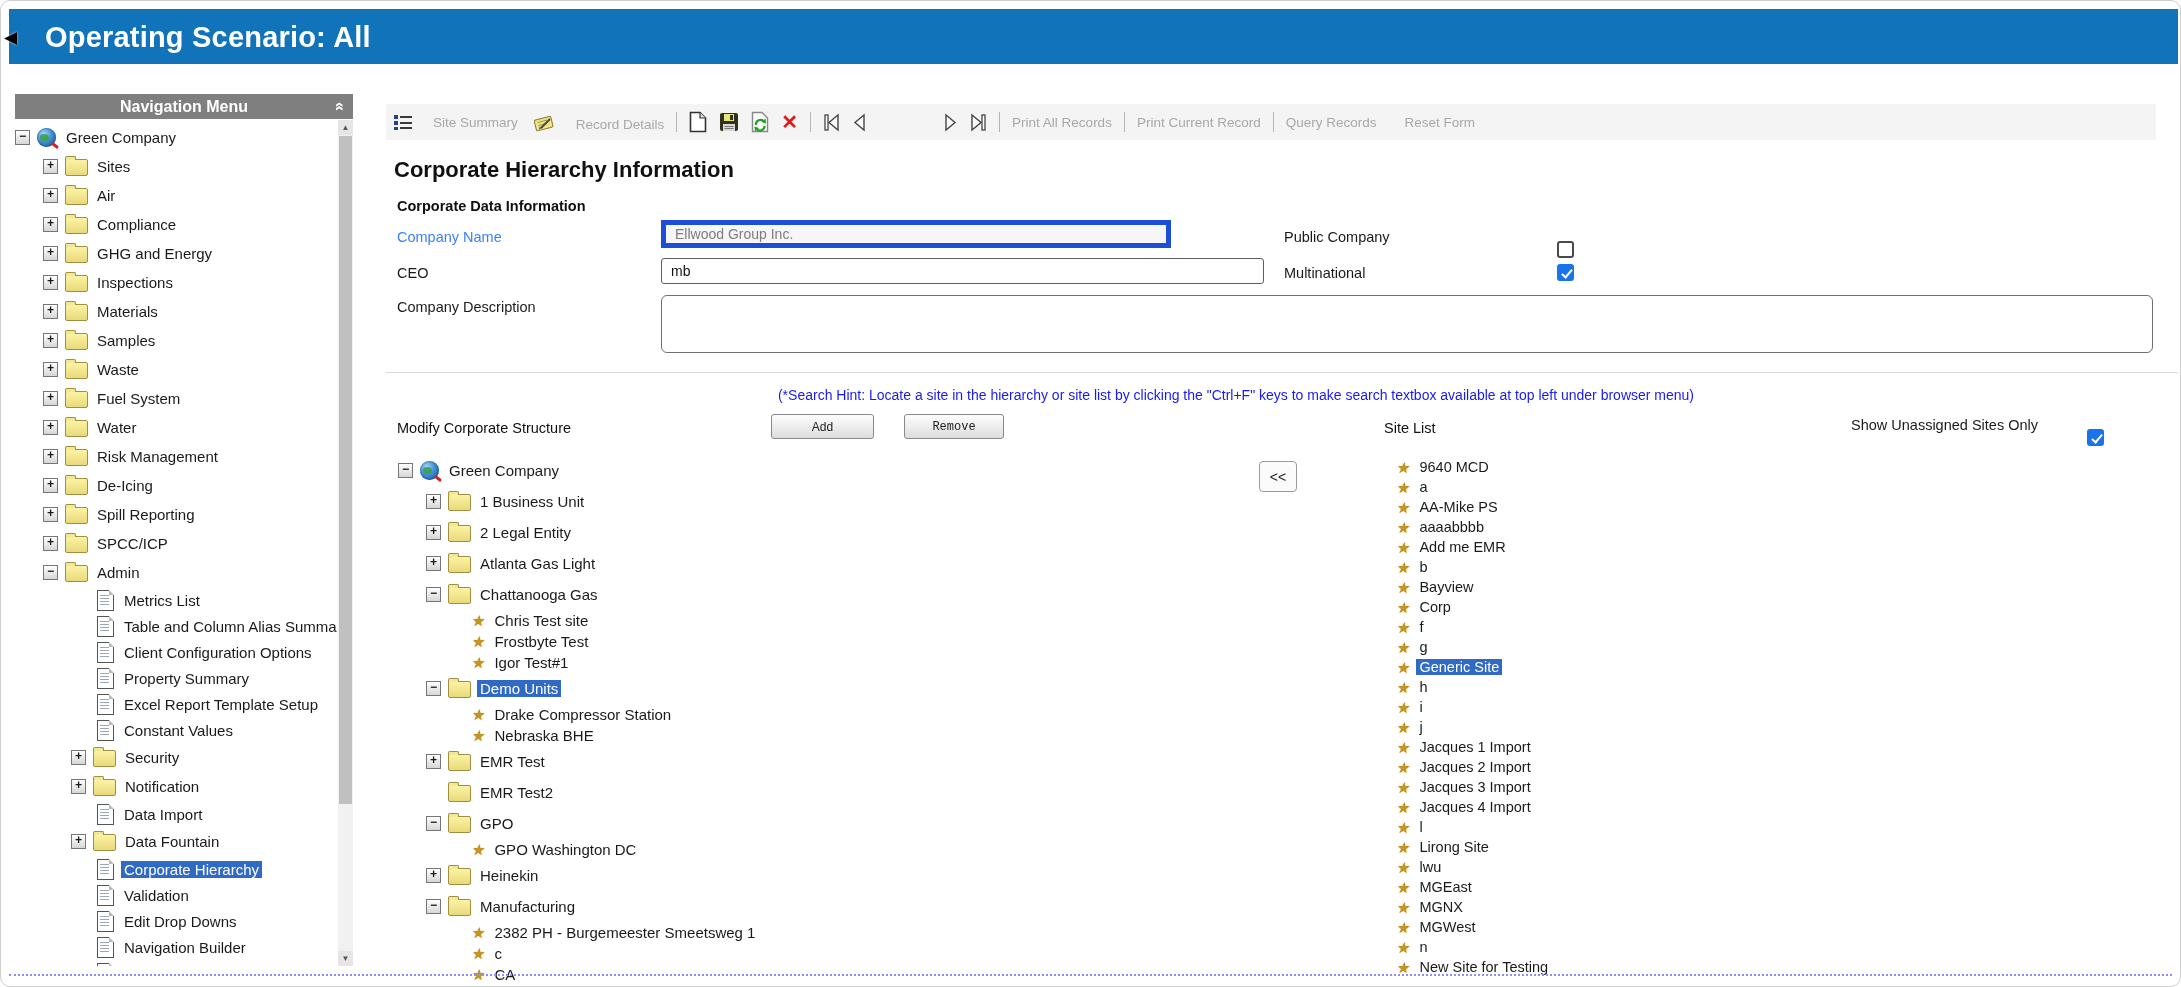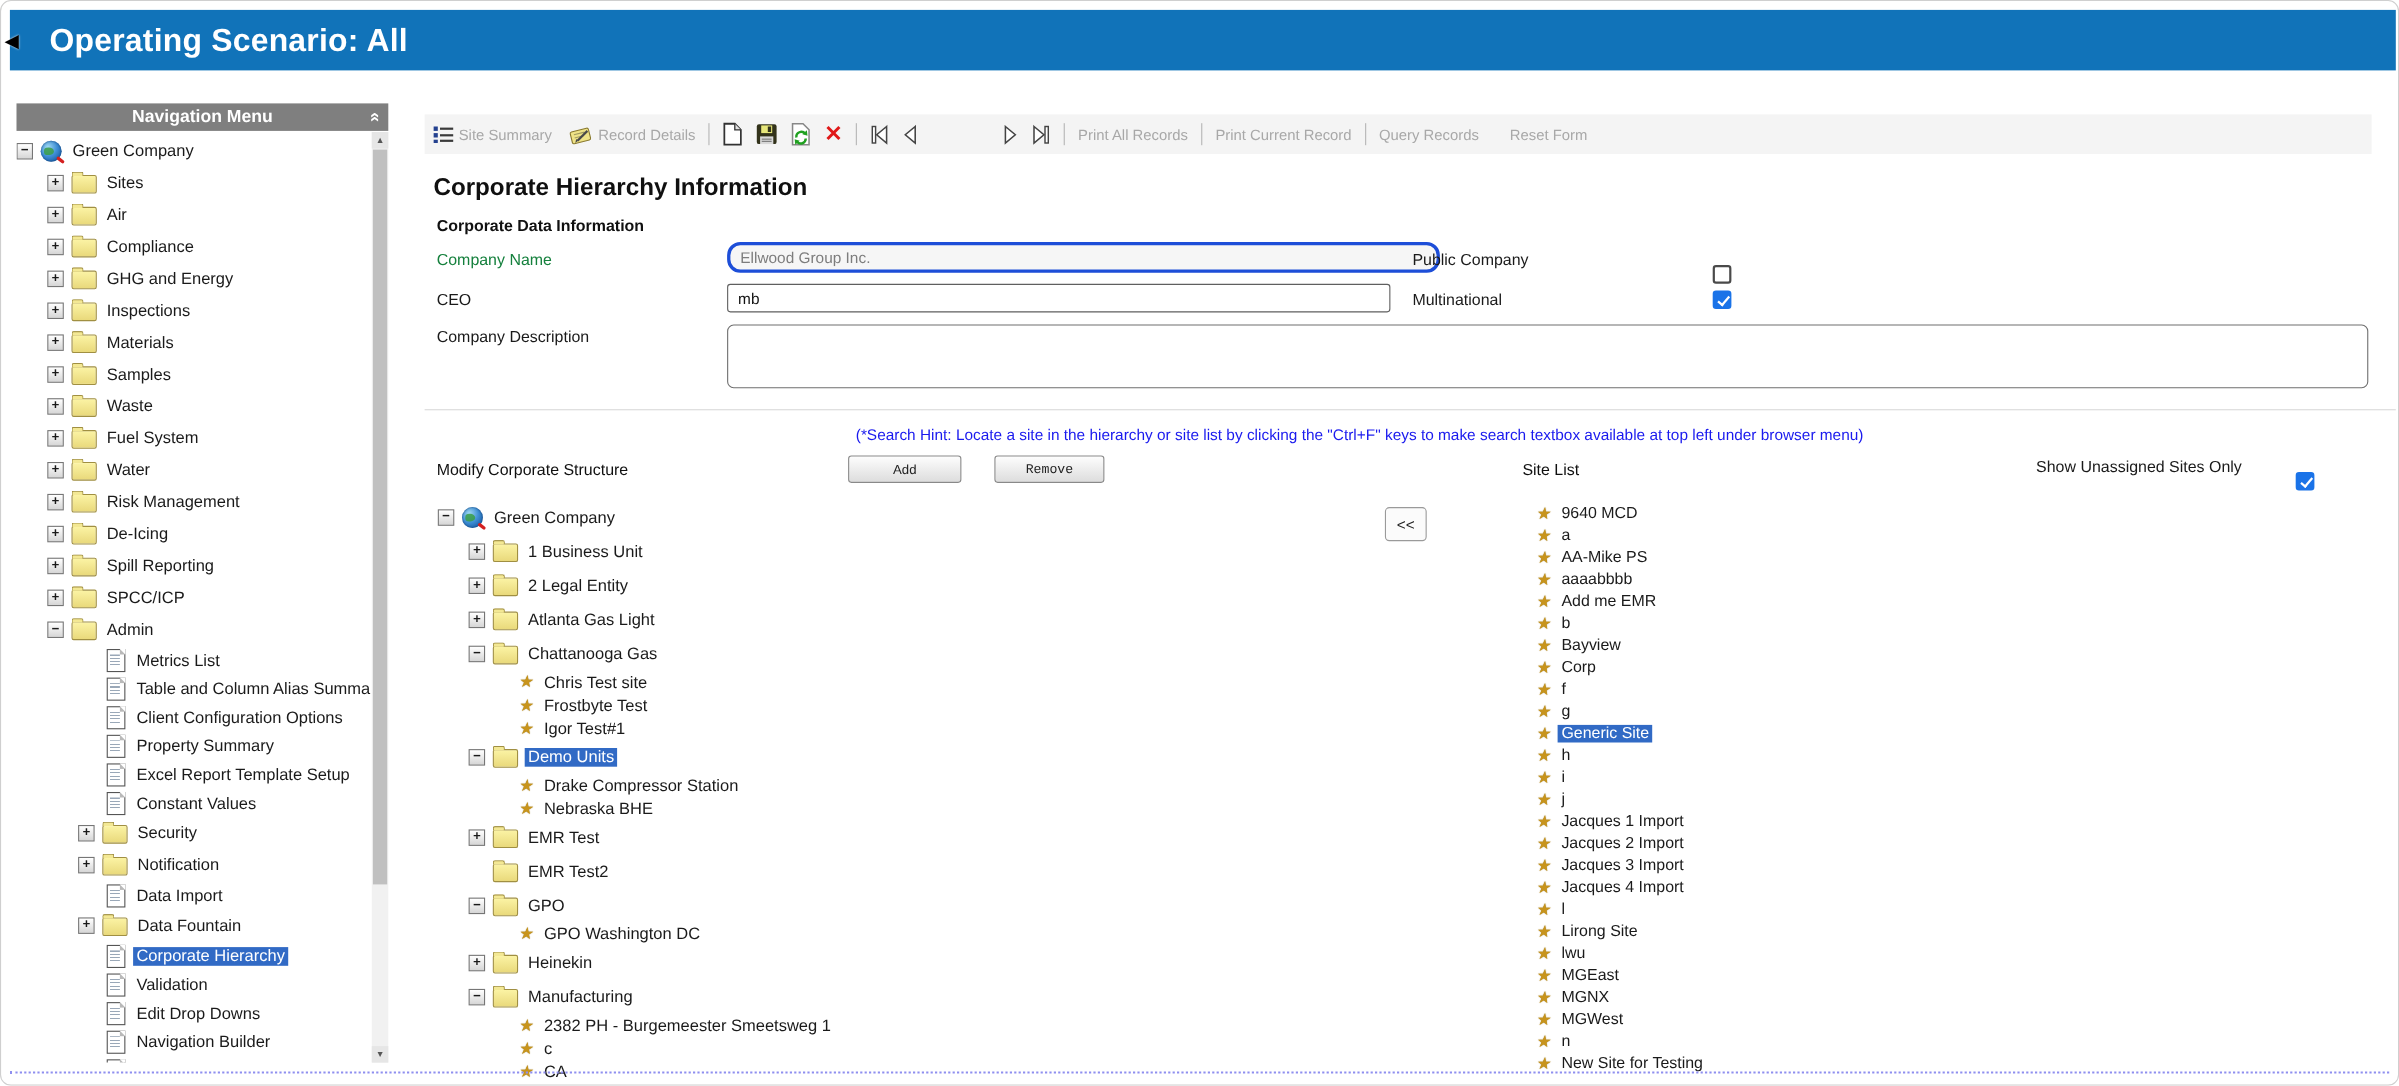--- a/index.html
+++ b/index.html
@@ -36,32 +36,32 @@
   .doc-ic::after{content:"";position:absolute;right:-1px;top:-1px;width:0;height:0;border-style:solid;border-width:0 5px 5px 0;border-color:transparent #fff #b9b9b9 transparent;}
   .globe-ic{width:19px;height:19px;border-radius:50%;background:radial-gradient(circle at 35% 30%,#9fd8f2 0%,#4090d6 45%,#1c5fa8 82%);position:relative;flex:none;margin-right:7px;box-shadow:inset 0 0 2px #0a3a70;}
   .globe-ic::before{content:"";position:absolute;left:3px;top:6px;width:9px;height:7px;background:#3a9e46;border-radius:45% 55% 50% 40%;opacity:.85;}
   .globe-ic::after{content:"";position:absolute;right:-3px;bottom:0px;width:8px;height:3px;background:#d42020;transform:rotate(38deg);border-radius:2px;}
   .star-ic{color:#c8941c;font-size:15px;line-height:15px;margin-right:6px;flex:none;text-shadow:0 0 1px #8a6a10;transform:skewX(-8deg);}
   .tlabel{font-size:15px;color:#1a1a1a;padding:0 3px;cursor:default;}
   .tlabel.sel{background:#316ac5;color:#fff;}
 
   
   .toolbar{position:absolute;left:385px;top:103px;width:1770px;height:36px;background:#f4f4f4;display:flex;align-items:center;padding:0 8px;box-sizing:border-box;color:#a8a8a8;font-size:13.5px;}
-  .tb-item{display:inline-flex;align-items:center;gap:4px;cursor:pointer;flex:none;}
+  .tb-item{display:inline-flex;align-items:flex-end;gap:20px;cursor:pointer;flex:none;}
   .tb-sep{width:1px;height:20px;background:#b5b5b5;margin:0 12px;flex:none;}
   .tb-ic{display:inline-block;flex:none;}
   .x-ic{font-size:20px;font-weight:bold;color:#e01818;font-family:"Liberation Serif",serif;line-height:20px;}
 
   
   .page-title{position:absolute;left:393px;top:156px;font-size:22px;font-weight:bold;color:#101010;}
   .section-title{position:absolute;left:396px;top:197px;font-size:14.5px;font-weight:bold;color:#101010;}
   .flabel{position:absolute;font-size:14.5px;color:#1a1a1a;}
-  .flabel.req{color:#15803d;}
+  .flabel.req{color:#3b82f6;}
   .tinput{position:absolute;box-sizing:border-box;font-family:"Liberation Sans",sans-serif;font-size:14px;padding:0 9px;}
-  #company-name-input{left:660px;top:219px;width:648px;height:28px;background:#f6f6f6;border:3px solid #1d4ed8;border-radius:12px;color:#7d7d7d;}
+  #company-name-input{left:660px;top:219px;width:510px;height:28px;background:#f6f6f6;border:5px solid #1d4ed8;border-radius:0;color:#7d7d7d;}
   #ceo-input{left:660px;top:257px;width:603px;height:26px;background:#fff;border:1.5px solid #5f5f5f;border-radius:3px;color:#111;}
   #desc-input{left:660px;top:294px;width:1492px;height:58px;background:#fff;border:1px solid #6f6f6f;border-radius:6px;resize:none;}
   .cb{position:absolute;width:17px;height:17px;border:2px solid #4a4a4a;border-radius:3px;background:#fff;cursor:pointer;box-sizing:border-box;}
   .cb.checked{background:#1a73e8;border-color:#1a73e8;}
   .cb.checked::after{content:"";position:absolute;left:4.5px;top:0.5px;width:4px;height:9px;border:solid #fff;border-width:0 2.5px 2.5px 0;transform:rotate(40deg);}
   .divider{position:absolute;left:385px;top:371px;width:1792px;height:1px;background:#d9d9d9;}
   .hint{position:absolute;left:385px;top:386px;width:1700px;text-align:center;color:#1a1aee;font-size:14px;}
 
   .bold-label{position:absolute;font-size:14.5px;font-weight:normal;color:#101010;}
   .btn{position:absolute;background:linear-gradient(#fdfdfd,#dddddd);border:1px solid #898989;border-radius:3px;font-size:12px;color:#222;text-align:center;cursor:pointer;font-family:"Liberation Sans",sans-serif;}

